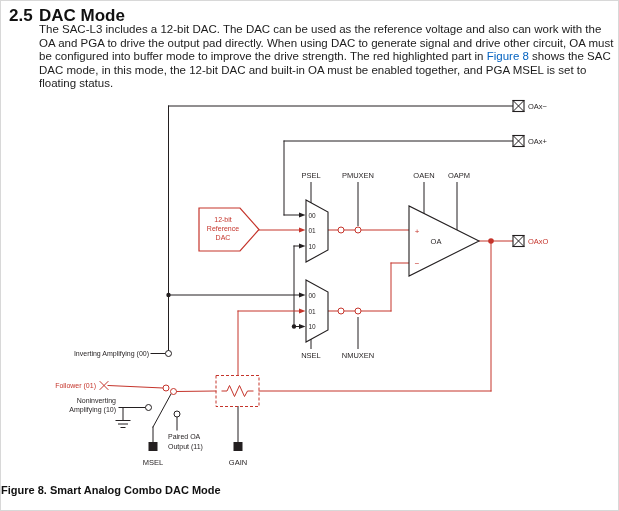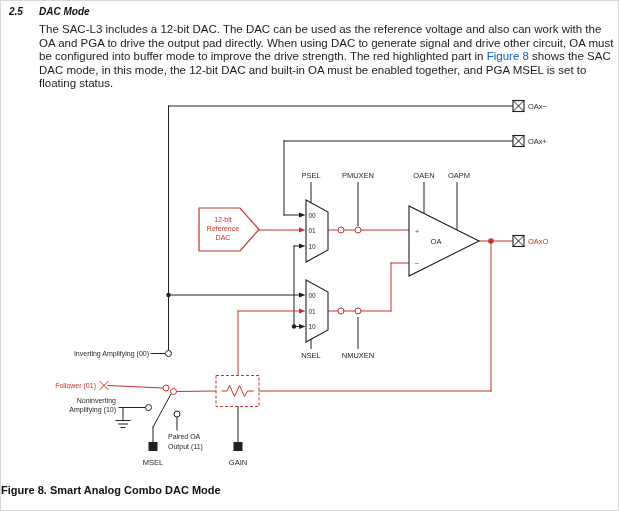--- a/index.html
+++ b/index.html
@@ -1,20 +1,20 @@
 <!DOCTYPE html>
 <html><head>
 <meta charset="utf-8">
 <style>
   html,body{margin:0;padding:0;background:#ffffff;}
   .page{position:relative;width:619px;height:511px;background:#fff;overflow:hidden;
         font-family:"Liberation Sans",sans-serif;color:#1c1c1c;box-sizing:border-box;
         border:1px solid #d8d8d8;}
-  .heading{position:absolute;left:8px;top:5px;font-style:italic;font-weight:bold;
-           font-size:10px;color:#111;}
+  .heading{position:absolute;left:8px;top:5px;font-weight:bold;
+           font-size:17px;color:#111;}
   .heading .num{display:inline-block;width:30px;}
   .body-par{position:absolute;left:38px;top:22px;width:577px;font-size:11.5px;
             line-height:13.5px;color:#1c1c1c;margin:0;}
   .link{color:#0563c1;cursor:pointer;text-decoration:none;}
   .caption{position:absolute;left:0;top:483px;width:100%;
            font-weight:bold;font-size:11px;color:#111;}
   svg.diagram{position:absolute;left:0;top:0;}
   .wb{stroke:#231f20;stroke-width:1;fill:none;stroke-linecap:square;}
   .wr{stroke:#c5342b;stroke-width:1;fill:none;stroke-linecap:square;}
   .shape-b{stroke:#231f20;stroke-width:1.1;fill:#fff;}

